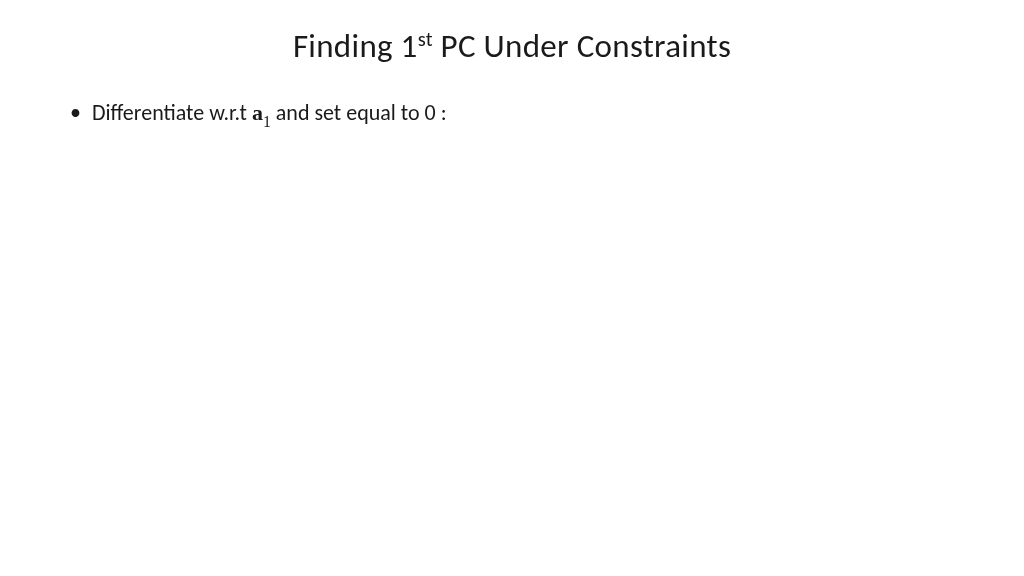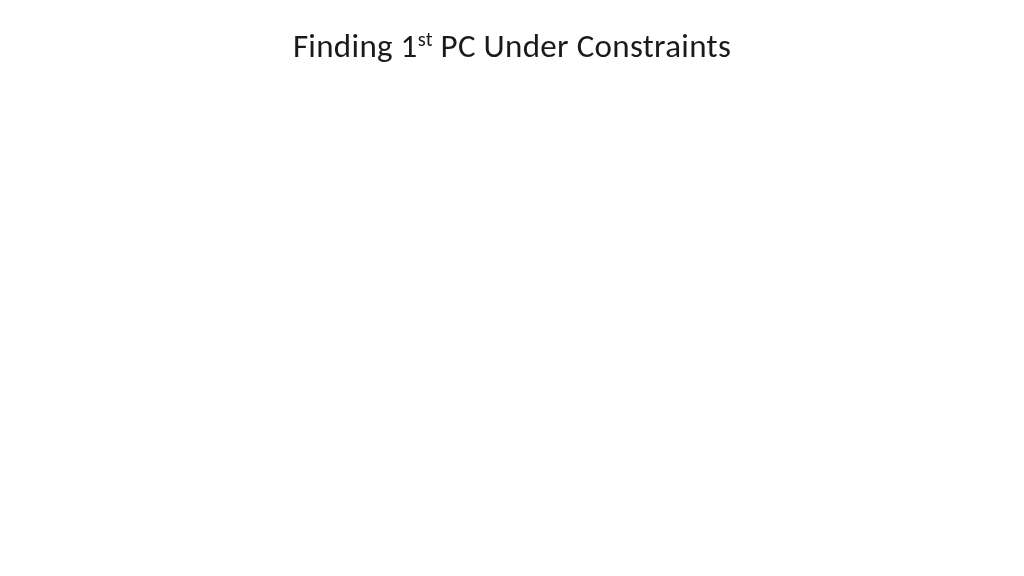--- a/index.html
+++ b/index.html
@@ -68,13 +68,18 @@
       font-weight: normal;
     }
   </style>
 </head>
 <body>
 
 <div class="slide">
   <h1 class="title">
     <span>Finding 1</span><sup>st</sup><span> PC Under Constraints</span>
   </h1>
+  <ul class="bullet-list">
+    <li class="bullet-item">
+      <span>Differentiate w.r.t </span><span class="math-var">a</span><span class="math-sub">1</span><span> and set equal to 0 :</span>
+    </li>
+  </ul>
 </div>
 
 </body></html>

